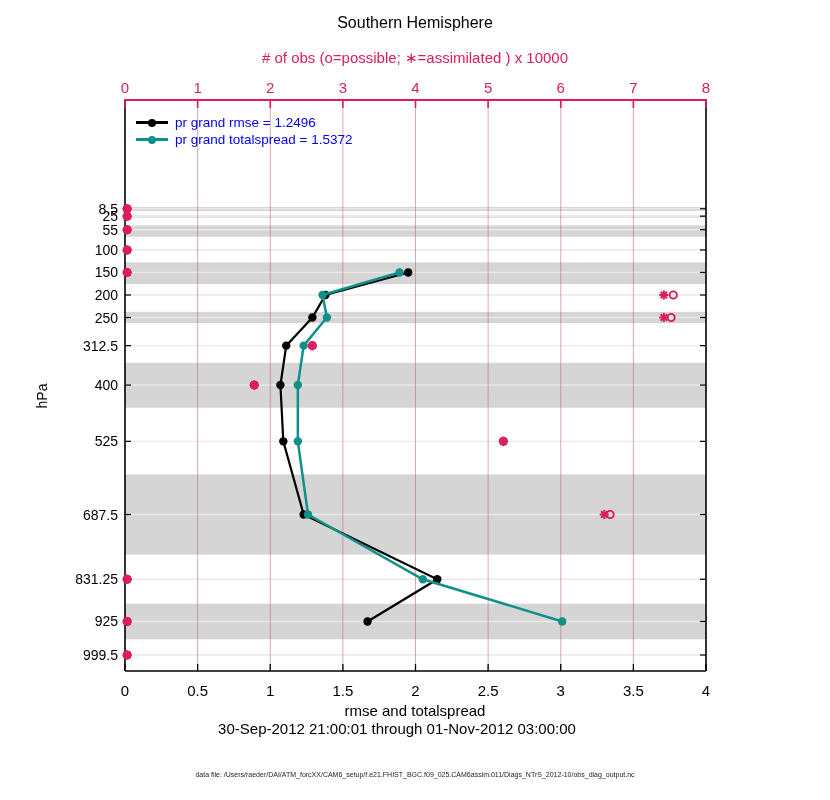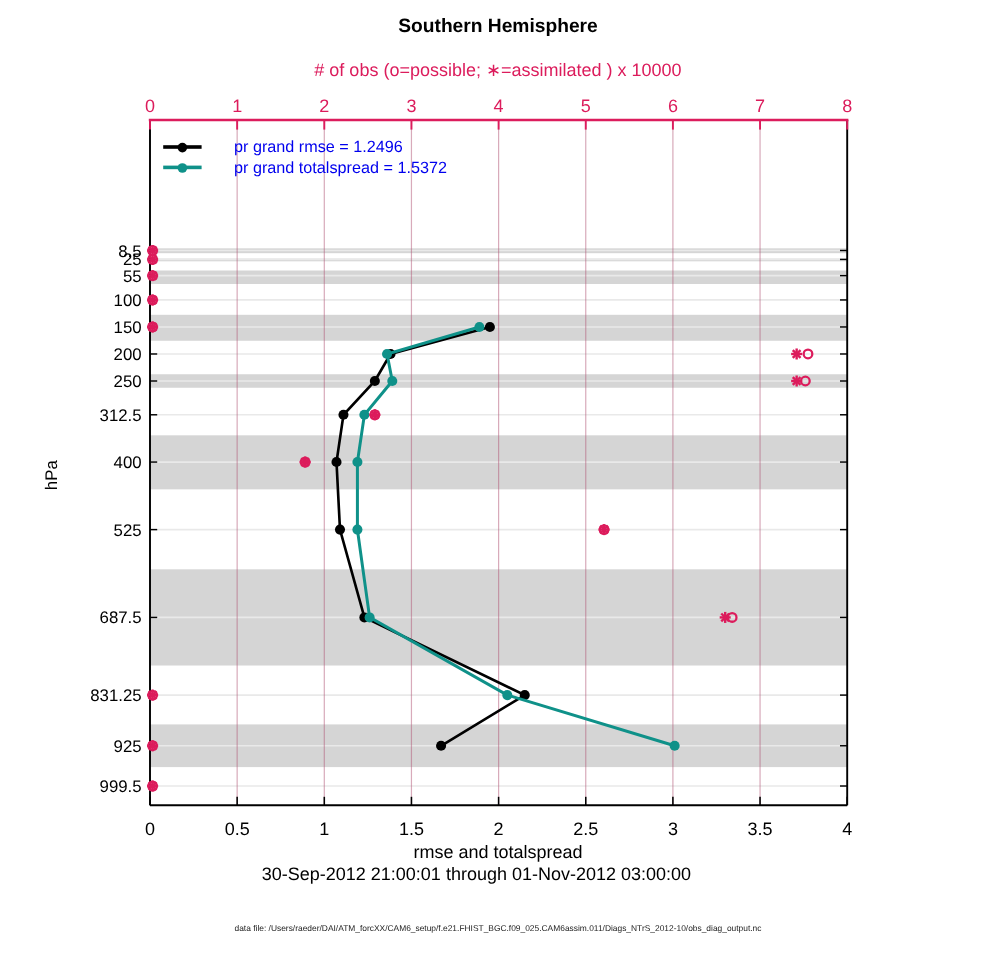--- a/index.html
+++ b/index.html
@@ -2,24 +2,24 @@
 <html><head>
 <meta charset="utf-8">
 <style>
   html,body{margin:0;padding:0;background:#ffffff;}
   #canvas{
     position:relative;width:830px;height:800px;background:#ffffff;overflow:hidden;
     font-family:"Liberation Sans", sans-serif;
   }
   #plot{position:absolute;left:0;top:0;}
   .title-block{position:absolute;left:0;top:12px;width:830px;text-align:center;}
-  .title-line{font-size:16px;font-weight:bold;color:#000;line-height:21px;}
+  .title-line{font-size:16px;font-weight:normal;color:#000;line-height:21px;}
   .obs-label{font-size:15px;color:var(--pink);margin-top:2px;}
   .legend{position:absolute;left:136px;top:114px;}
-  .legend-row{display:flex;align-items:center;height:17px;gap:20px;}
+  .legend-row{display:flex;align-items:center;height:17px;}
   .legend-swatch{position:relative;width:32px;height:3px;margin-right:7px;}
   .legend-swatch .dot{position:absolute;left:50%;top:50%;width:8px;height:8px;border-radius:50%;transform:translate(-50%,-50%);}
   .legend-label{font-size:13.5px;color:#0000ee;white-space:nowrap;}
   .ylabel{position:absolute;left:30px;top:388px;transform:rotate(-90deg);transform-origin:center;font-size:14px;color:#000;}
   .xlabel{position:absolute;left:0;top:702px;width:830px;text-align:center;font-size:15px;color:#000;}
   .timespan{position:absolute;left:0;top:720px;width:794px;text-align:center;font-size:15px;color:#000;}
   .datafile{position:absolute;left:0;top:771px;width:830px;text-align:center;font-size:7px;color:#222;}
 </style>
 </head>
 <body>

